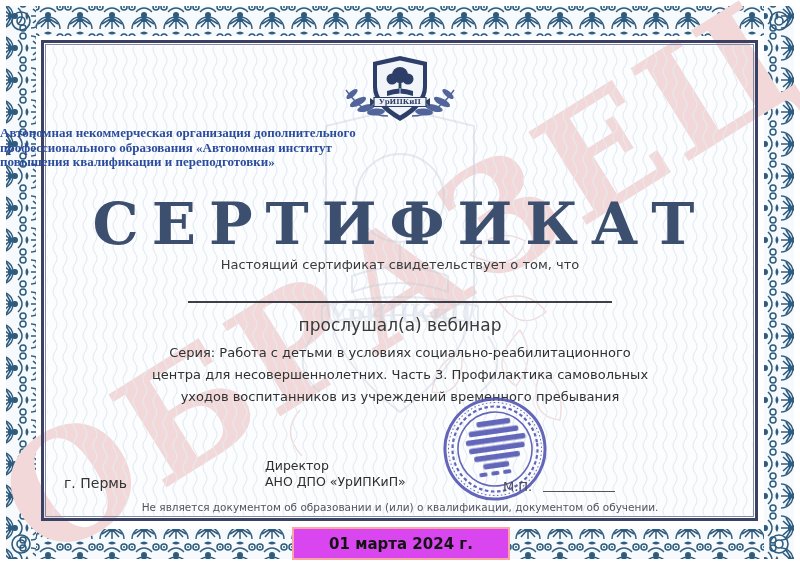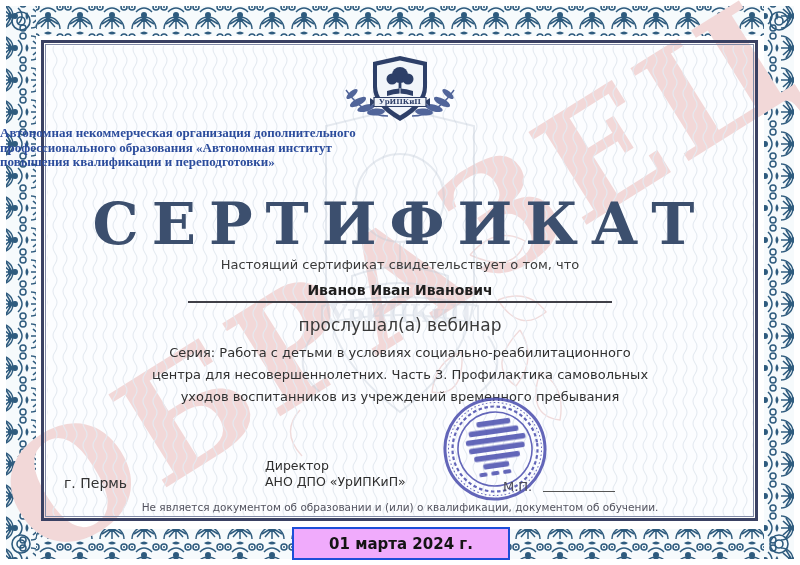--- a/index.html
+++ b/index.html
@@ -20,22 +20,22 @@
   .name{position:absolute;left:0;top:282px;width:100%;text-align:center;font-size:14px;font-weight:bold;color:#1e1e1e;}
   .rule{position:absolute;left:188px;top:301px;width:424px;border-top:2px solid #3e3e46;}
   .action{position:absolute;left:0;top:315px;width:100%;text-align:center;font-size:17px;color:#3a3a3a;}
   .course{position:absolute;left:80px;top:342px;width:640px;text-align:center;
           font-size:13px;font-weight:normal;line-height:22px;color:#303030;}
   .city{position:absolute;left:64px;top:475px;font-size:14px;color:#333;}
   .director{position:absolute;left:265px;top:458px;font-size:12.5px;line-height:16px;color:#2e2e2e;}
   .mp{position:absolute;left:503px;top:479px;font-size:13px;color:#4a4a58;}
   .sig{position:absolute;left:543px;top:491px;width:72px;border-top:1.5px solid #555;}
   .disclaimer{position:absolute;left:0;top:501px;width:100%;text-align:center;font-size:10.5px;color:#52525e;}
-  .datebox{position:absolute;left:292px;top:527px;width:214px;height:29px;background:#f0abfc;
-           border:2px solid #1d4ed8;z-index:2;display:flex;align-items:center;justify-content:center;
+  .datebox{position:absolute;left:292px;top:527px;width:214px;height:29px;background:#d946ef;
+           border:2px solid #fca5a5;z-index:2;display:flex;align-items:center;justify-content:center;
            font-size:15px;font-weight:bold;color:#141414;}
   .logo{position:absolute;left:332px;top:52px;width:136px;height:72px;}
   .stamp{position:absolute;left:440px;top:394px;width:110px;height:110px;}
 </style>
 </head>
 <body>
 
 <div class="stage">
 
   <svg class="bg" viewBox="0 0 800 565" xmlns="http://www.w3.org/2000/svg">
@@ -159,21 +159,20 @@
     <div class="org">
       <div>Автономная некоммерческая организация дополнительного</div>
       <div>профессионального образования «Автономная институт</div>
       <div>повышения квалификации и переподготовки»</div>
     </div>
 
     <div class="title">СЕРТИФИКАТ</div>
 
     <div class="intro">Настоящий сертификат свидетельствует о том, что</div>
 
-    <div class="name">Иванов Иван Иванович</div>
     <div class="rule"></div>
 
     <div class="action">прослушал(а) вебинар</div>
 
     <div class="course">
       <div>Серия: Работа с детьми в условиях социально-реабилитационного</div>
       <div>центра для несовершеннолетних. Часть 3. Профилактика самовольных</div>
       <div>уходов воспитанников из учреждений временного пребывания</div>
     </div>
 

